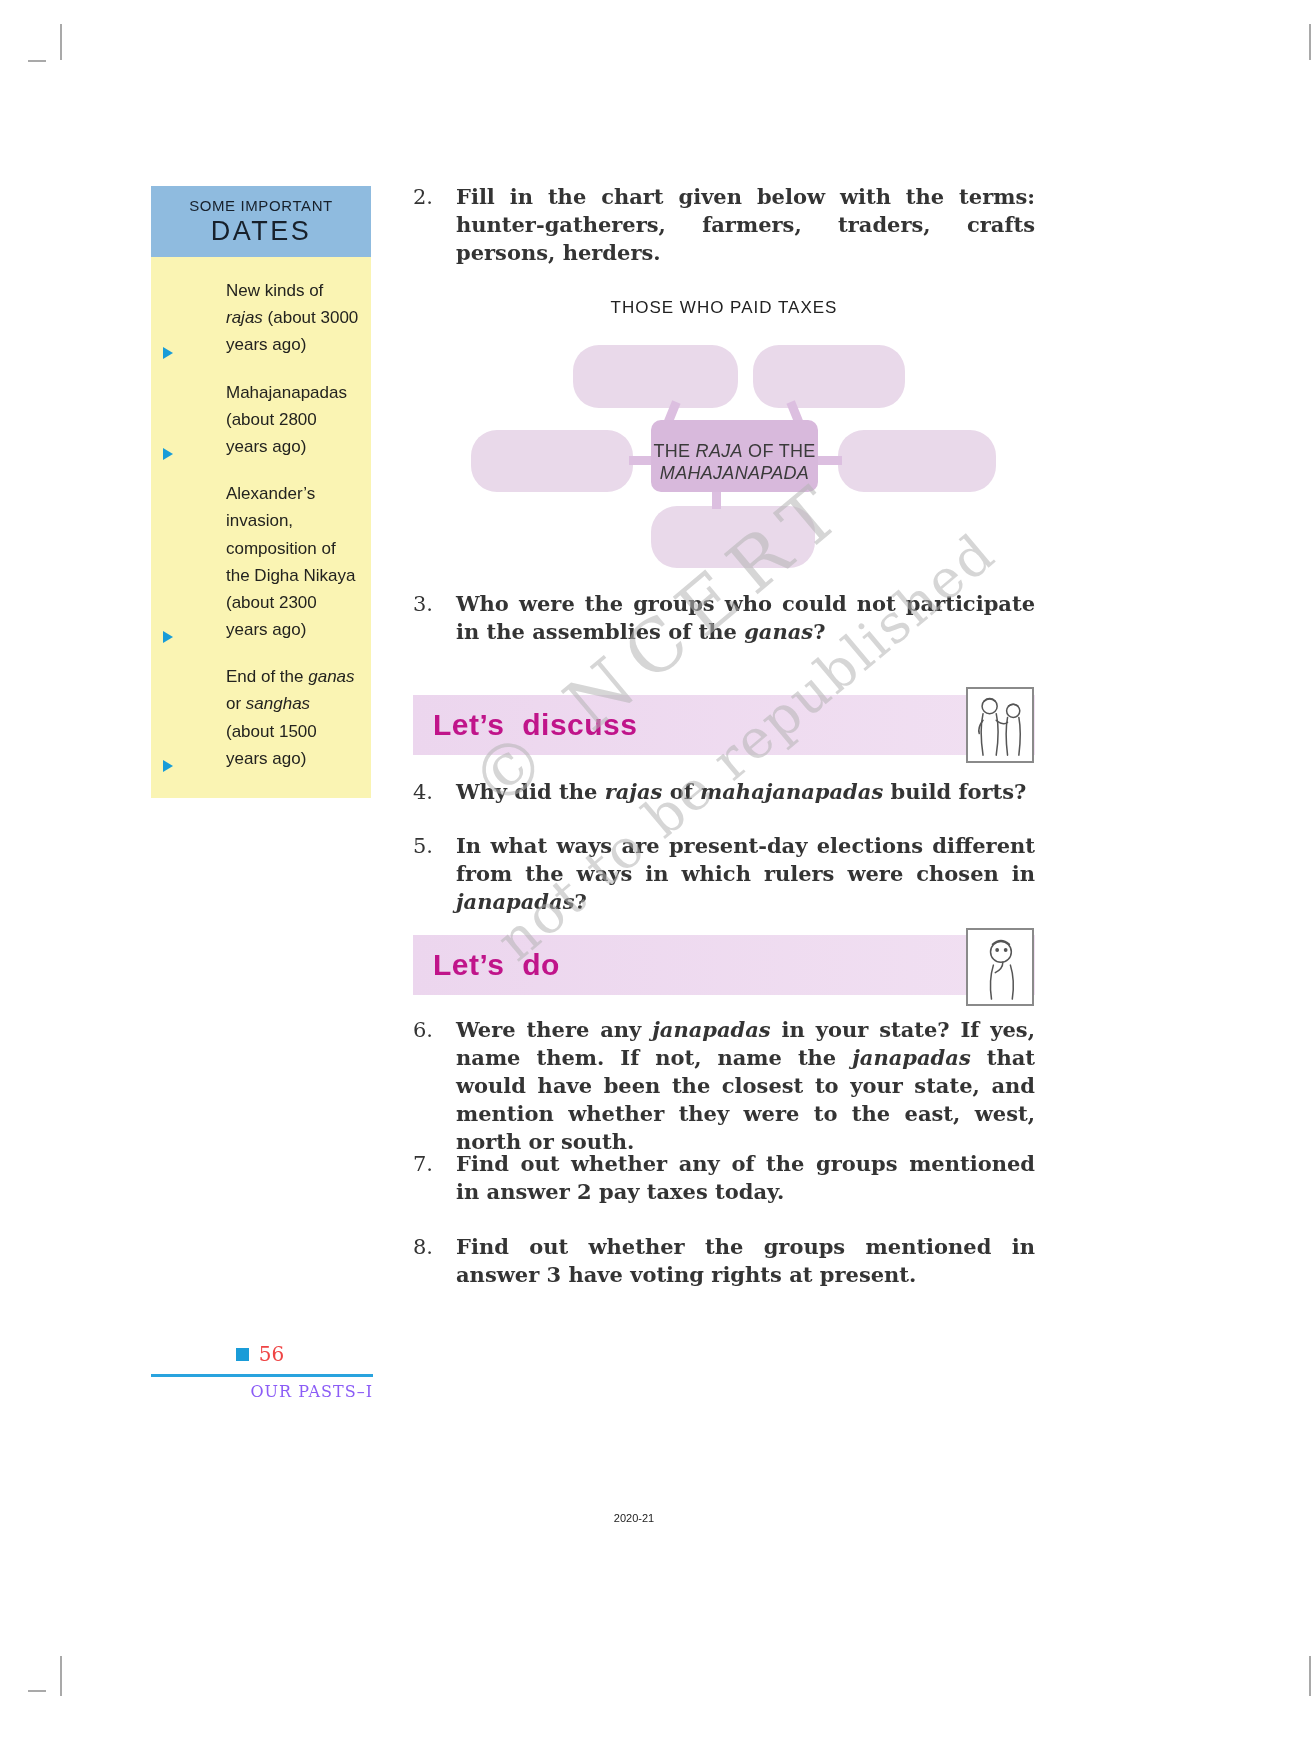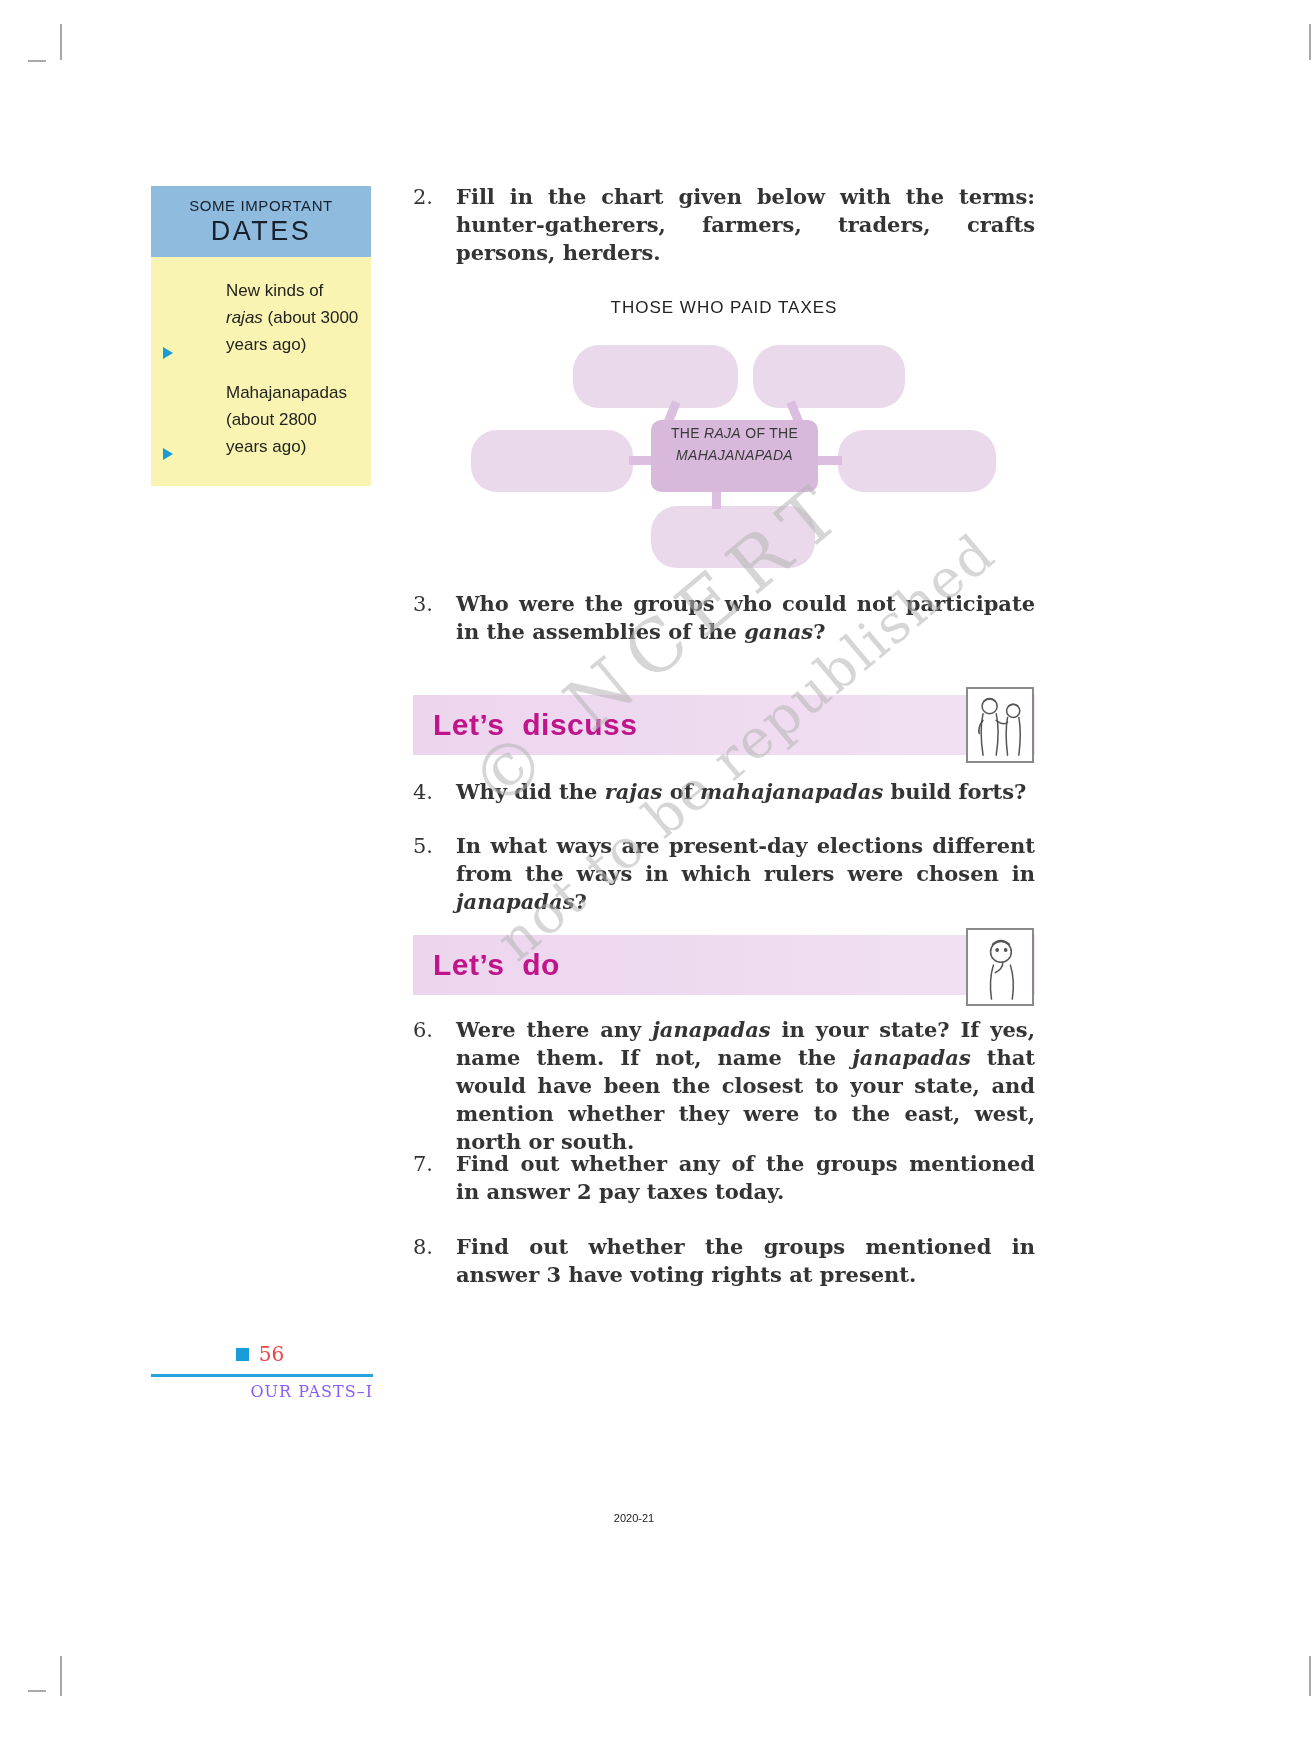--- a/index.html
+++ b/index.html
@@ -41,23 +41,23 @@
   
   .chart{position:absolute;left:385px;top:298px;width:622px;height:292px;}
   .chart-title{
     text-align:center;font-family:"Liberation Sans",sans-serif;
     font-size:17px;letter-spacing:1px;color:#222;
   }
   .cbox{position:absolute;background:#e9d9ea;border-radius:26px;}
   .cnode{
     position:absolute;left:238px;top:122px;width:167px;height:72px;
     background:#d8b9dc;border-radius:10px;
-    font-family:"Liberation Sans",sans-serif;font-size:14px;line-height:22px;
+    font-family:"Liberation Sans",sans-serif;font-size:18px;line-height:22px;
     letter-spacing:0.3px;color:#3a3a3a;text-align:center;
-    box-sizing:border-box;padding-top:2px;z-index:2;
+    box-sizing:border-box;padding-top:20px;z-index:2;
   }
   .connector{position:absolute;background:#dcbfe0;z-index:1;}
 
   
   .banner{
     position:absolute;left:385px;width:622px;height:60px;
     background:linear-gradient(90deg,#ecd6ee 0%,#f1e0f2 100%);
   }
   .banner-label{
     font-family:"Liberation Sans",sans-serif;font-weight:bold;
@@ -111,20 +111,28 @@
       <div class="dates-header-large">DATES</div>
     </div>
     <div class="dates-body">
       <div class="date-item">
         <span class="tri"></span>
         <span class="date-text"><span>New kinds of </span><i>rajas</i><span> (about 3000 years ago)</span></span>
       </div>
       <div class="date-item">
         <span class="tri"></span>
         <span class="date-text"><span>Mahajanapadas (about 2800 years ago)</span></span>
+      </div>
+      <div class="date-item">
+        <span class="tri"></span>
+        <span class="date-text"><span>Alexander’s invasion, composition of the Digha Nikaya (about 2300 years ago)</span></span>
+      </div>
+      <div class="date-item">
+        <span class="tri"></span>
+        <span class="date-text"><span>End of the </span><i>ganas</i><span> or </span><i>sanghas</i><span> (about 1500 years ago)</span></span>
       </div>
     </div>
   </aside>
 
   <div class="question" style="top:183px">
     <span class="qnum">2.</span>
     <span class="qtext"><span>Fill in the chart given below with the terms: hunter-gatherers, farmers, traders, crafts persons, herders.</span></span>
   </div>
 
   <div class="chart">

